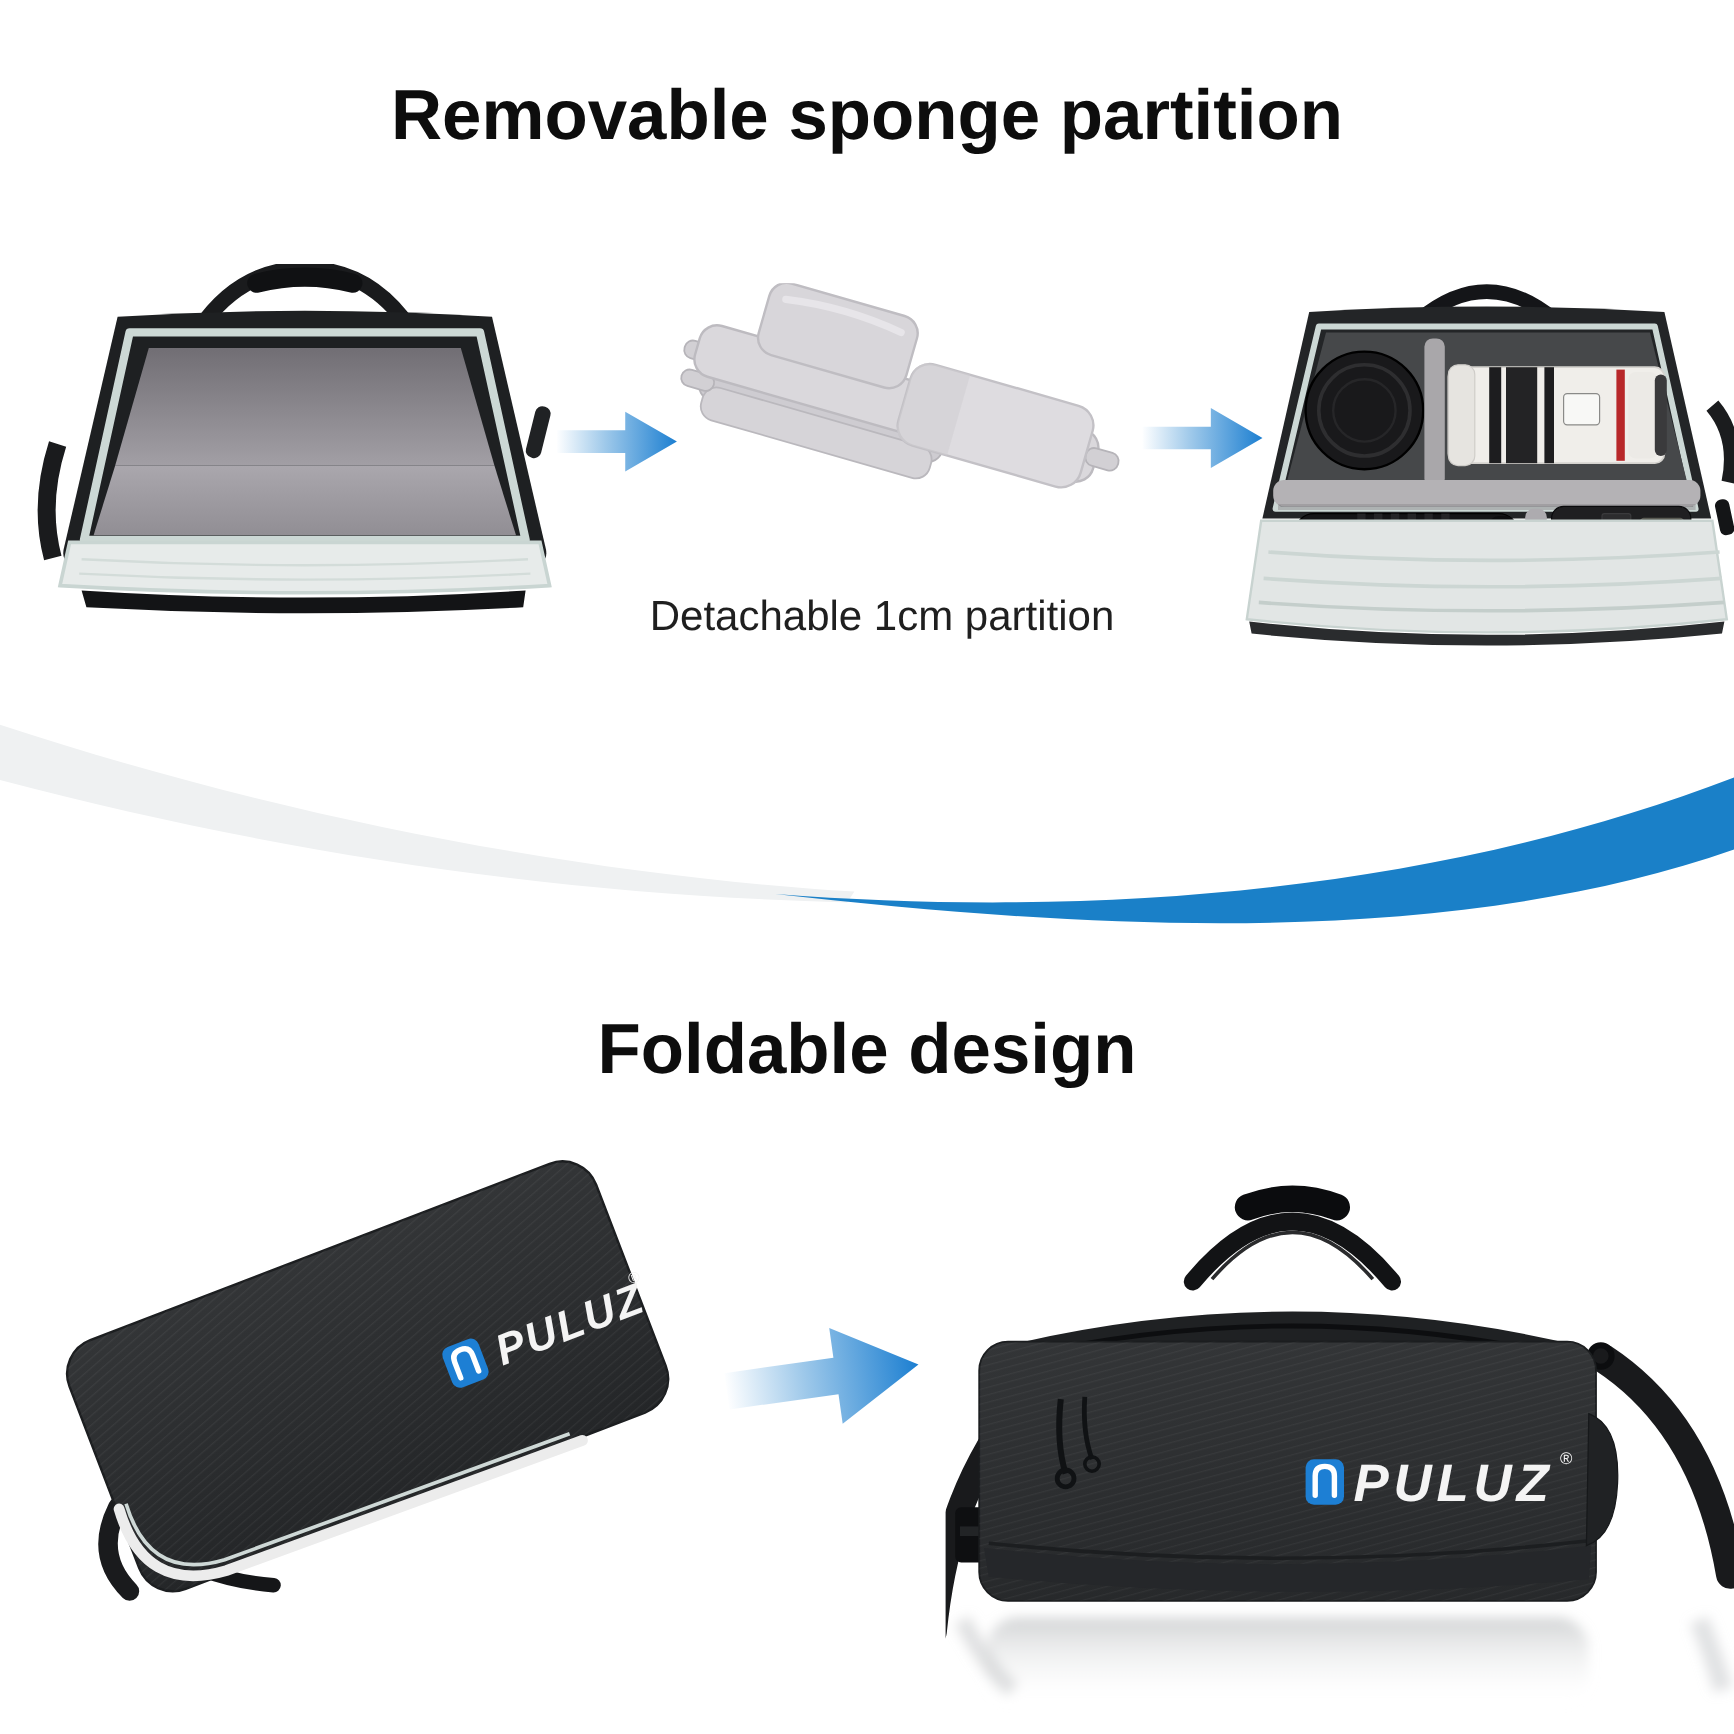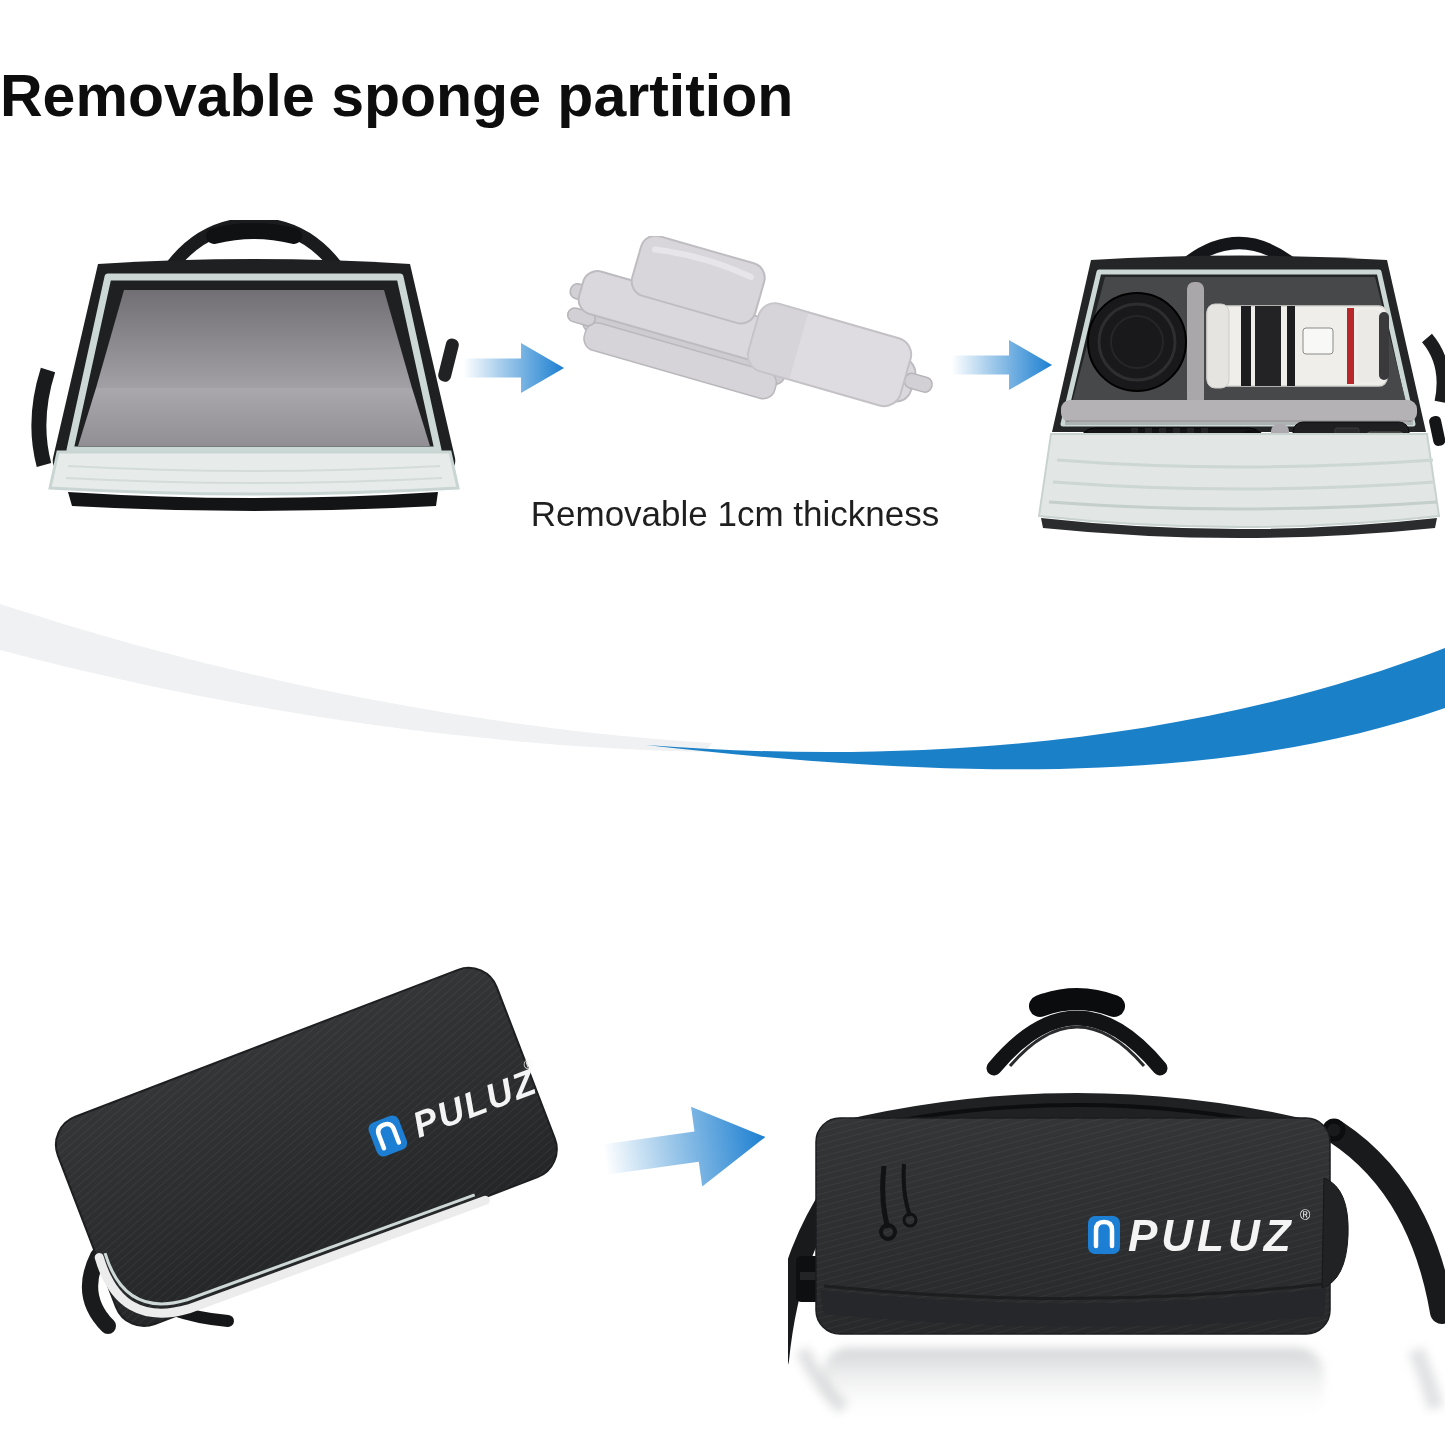--- a/index.html
+++ b/index.html
@@ -2,21 +2,21 @@
 <html><head>
 <meta charset="utf-8">
 <style>
   html,body{margin:0;padding:0;background:#ffffff;}
   .canvas{
     position:relative;width:1445px;height:1445px;background:#ffffff;overflow:hidden;
     font-family:"Liberation Sans",sans-serif;color:#111;
   }
   .abs{position:absolute;}
   .heading{
-    width:1445px;text-align:left;font-weight:700;font-size:59px;
+    width:1445px;text-align:center;font-weight:700;font-size:59px;
     letter-spacing:0px;color:#0d0d0d;
   }
   .caption{
     width:540px;text-align:center;font-size:35px;line-height:1.38;color:#1f1f1f;font-weight:400;
   }
   svg{display:block;}
   .arrow{overflow:visible;}
 </style>
 </head>
 <body>
@@ -78,21 +78,21 @@
         <rect x="348" y="92" width="28" height="15" rx="7" fill="#d2d0d4" stroke="#b6b4b9" stroke-width="1.5"></rect>
         <rect x="58" y="30" width="128" height="62" rx="15" fill="#d8d6da" stroke="#bfbdc2" stroke-width="2"></rect>
         <path d="M72 44 Q122 36 172 44" stroke="#e7e5e9" stroke-width="6" stroke-linecap="round" fill="none"></path>
         <rect x="190" y="62" width="158" height="70" rx="17" fill="#dedce0" stroke="#c3c1c6" stroke-width="2"></rect>
         <path d="M190 79 q0 -17 17 -17 h 30 v 70 h -30 q -17 0 -17 -17 Z" fill="#cfcdd2" opacity="0.55"></path>
       </g>
     </svg>
   </div>
 
   <div class="abs caption" style="left:465px;top:490px;">
-    <div>Removable 1cm thickness</div>
+    <div>Detachable 1cm partition</div>
   </div>
 
   <div class="abs" style="left:950px;top:334px;">
     <svg class="arrow" width="106" height="62" viewBox="0 0 118 72">
       <defs>
         <linearGradient id="arrG2" x1="0" y1="0" x2="1" y2="0">
           <stop offset="0" stop-color="#fdfeff"></stop>
             <stop offset="0.4" stop-color="#9fc9ea"></stop>
             <stop offset="1" stop-color="#1c7fd1"></stop>
         </linearGradient>
@@ -160,20 +160,21 @@
     </svg>
   </div>
 
   <div class="abs" style="left:0;top:590px;">
     <svg width="1445" height="205" viewBox="0 0 1445 205">
       <path d="M0 14 C 250 96 500 140 712 153 L 706 162 C 470 156 235 122 0 60 Z" fill="#eff1f2"></path>
       <path d="M646 155 C 920 176 1200 152 1445 58 L 1445 118 C 1210 200 920 186 646 155 Z" fill="#1a80c8"></path>
     </svg>
   </div>
 
+  <div class="abs heading" style="top:840px;left:0;">Foldable design</div>
 
   <div class="abs" style="left:38px;top:956px;">
     <svg width="530" height="420" viewBox="0 0 530 420">
       <defs>
         <linearGradient id="slabG" x1="0" y1="0" x2="0" y2="1">
           <stop offset="0" stop-color="#333537"></stop>
             <stop offset="0.55" stop-color="#2b2d2f"></stop>
             <stop offset="1" stop-color="#242628"></stop>
         </linearGradient>
         <pattern id="fab1" width="6" height="6" patternUnits="userSpaceOnUse" patternTransform="rotate(70)">

